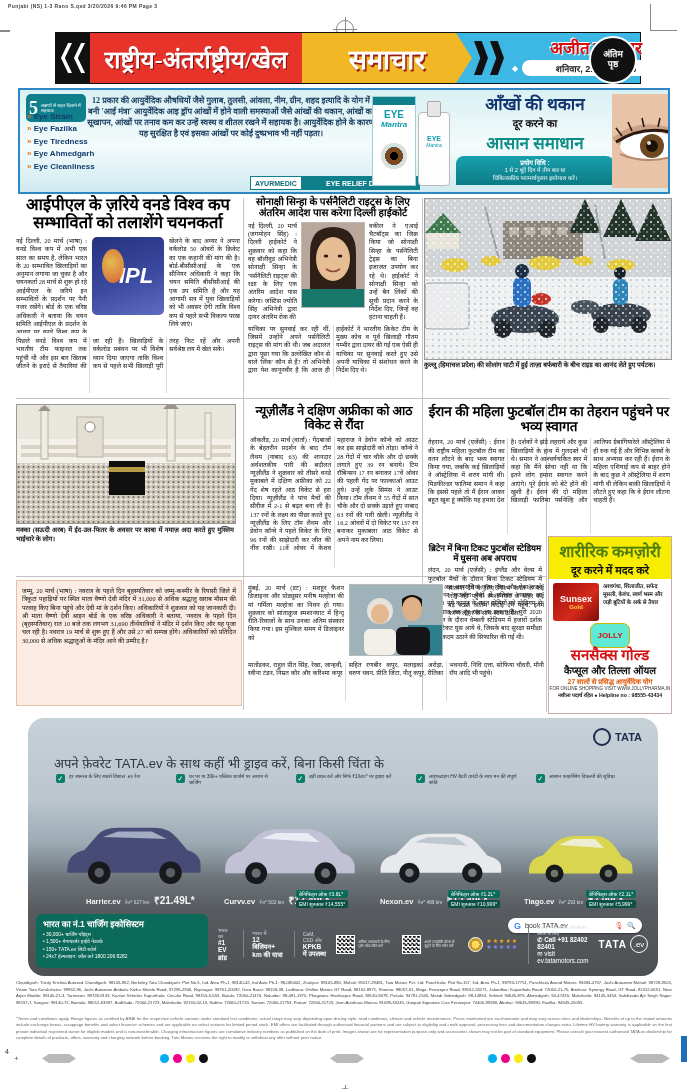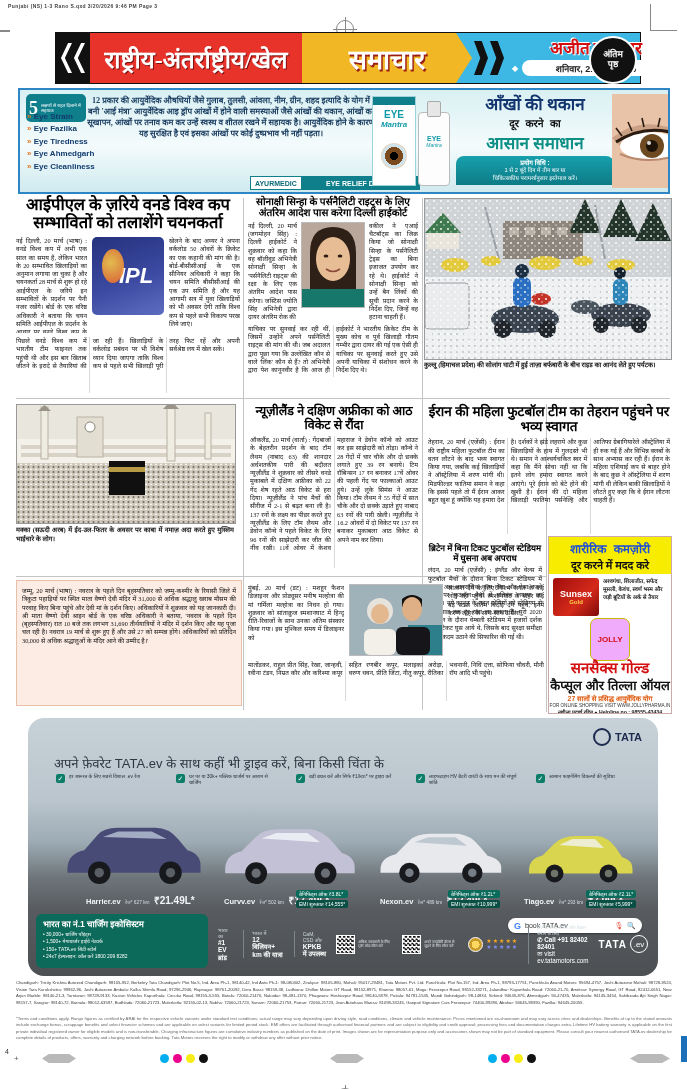--- a/index.html
+++ b/index.html
@@ -51,39 +51,39 @@
   .carton .nm1{color:#0f9aa8;font-weight:bold;font-size:10px;margin-top:4px}
   .carton .nm2{color:#0f9aa8;font-weight:bold;font-size:8px;font-style:italic}
   .carton .eyeimg{width:26px;height:26px;border-radius:50%;margin-top:14px;
       background:radial-gradient(circle at 50% 50%,#000 0 4px,#7a4a1e 4px 9px,#cfe4ea 9px 12px,#e8d6c4 12px)}
   .bottle{left:398px;top:22px;width:30px;height:72px;background:#fdfdfd;border:1px solid #bbb;border-radius:4px;display:flex;flex-direction:column;align-items:center}
   .bottle .bcap{width:12px;height:14px;background:#e6e6e6;border:1px solid #aaa;margin-top:-12px;border-radius:2px}
   .bottle .bl{color:#0f9aa8;font-weight:bold;font-size:7px;margin-top:18px}
   .bottle .bl2{color:#0f9aa8;font-size:5px;font-style:italic}
   .eyeRight{left:436px;top:2px;width:158px;height:96px;text-align:center}
   .eh1{font-size:17px;font-weight:bold;color:#12356e;font-family:"Liberation Serif",serif}
-  .eh2{font-size:10.5px;font-weight:bold;color:#111;font-family:Liberation Mono, monospace;margin-top:1px}
+  .eh2{font-size:10.5px;font-weight:bold;color:#111;font-family:Liberation Sans, sans-serif;margin-top:1px}
   .eh3{font-size:17px;font-weight:bold;color:#0d8f86;font-family:"Liberation Serif",serif;margin-top:1px}
   .usage{margin-top:2px;background:linear-gradient(180deg,#17a0ad,#0d7b86);border-radius:8px 8px 0 0;color:#fff;padding:2px 2px 3px}
   .usage .t{font-size:6.5px;font-weight:bold}
   .usage .l{font-size:5.8px;line-height:1.3}
   .photoEye{left:592px;top:4px;width:70px;height:94px;overflow:hidden}
   
   .pinkbox{left:16px;top:580px;width:226px;height:126px;background:#fcece3;border:1px solid #e7c0a8;padding:3px 5px;box-sizing:border-box}
   .sunsex{left:548px;top:536px;width:122px;height:176px;border:1px solid #caa;overflow:hidden;background:#fff}
   .sunsex .ytop{background:#f8ec00;text-align:center;padding:3px 1px 2px}
-  .sunsex .yt1{font-size:12px;font-weight:bold;color:#1d4ed8;font-family:Liberation Mono, monospace}
+  .sunsex .yt1{font-size:16px;font-weight:bold;color:#4d7c0f;font-family:Liberation Serif, serif}
   .sunsex .yt2{font-size:11px;font-weight:bold;color:#111;font-family:"Liberation Serif",serif}
   .sbox{width:46px;height:38px;background:linear-gradient(135deg,#a00d0d,#d42a1a 60%,#7e0a0a);border-radius:3px;color:#fff;
         display:flex;flex-direction:column;align-items:center;justify-content:center;flex:0 0 auto}
   .sbox .s1{font-size:9px;font-weight:bold}
   .sbox .s2{font-size:6px;color:#ffd24a;font-weight:bold}
-  .jolly{background:#f0abfc;color:#d40f12;font-weight:bold;font-size:8px;border-radius:7px;padding:16px 6px;display:inline-block;border:1px solid #c9b900}
+  .jolly{background:#5eead4;color:#d40f12;font-weight:bold;font-size:8px;border-radius:7px;padding:7px 6px;display:inline-block;border:1px solid #c9b900}
   .sgold{color:#d40f12;font-weight:bold;font-size:15px;font-family:"Liberation Serif",serif;text-align:center;line-height:1}
-  .ssub{font-size:13px;font-weight:bold;color:#111;text-align:center}
+  .ssub{font-size:10px;font-weight:bold;color:#111;text-align:center}
   .stag{font-size:6.8px;font-weight:bold;color:#e05a10;text-align:center}
   .sshop{font-size:4.6px;color:#333;text-align:center}
   .shelp{font-size:5.2px;color:#111;text-align:center;font-weight:bold}
   
   .tata{left:28px;top:718px;width:630px;height:258px;border-radius:16px;overflow:hidden;
         background:linear-gradient(180deg,#c7d1d8 0%,#bac5cd 32%,#9dabb4 48%,#6e757a 62%,#585c60 74%,#4c5053 100%)}
   .tHead{left:26px;top:12px;font-size:16.5px;font-weight:bold;color:#15202b}
   .tSub{left:26px;top:36px;font-size:13px;color:#2c3942}
   .tBul{display:flex;gap:4px;width:104px}
   .tTick{width:9px;height:9px;background:#0c7d68;border-radius:2px;color:#fff;font-size:7px;line-height:9px;text-align:center;flex:0 0 auto}

